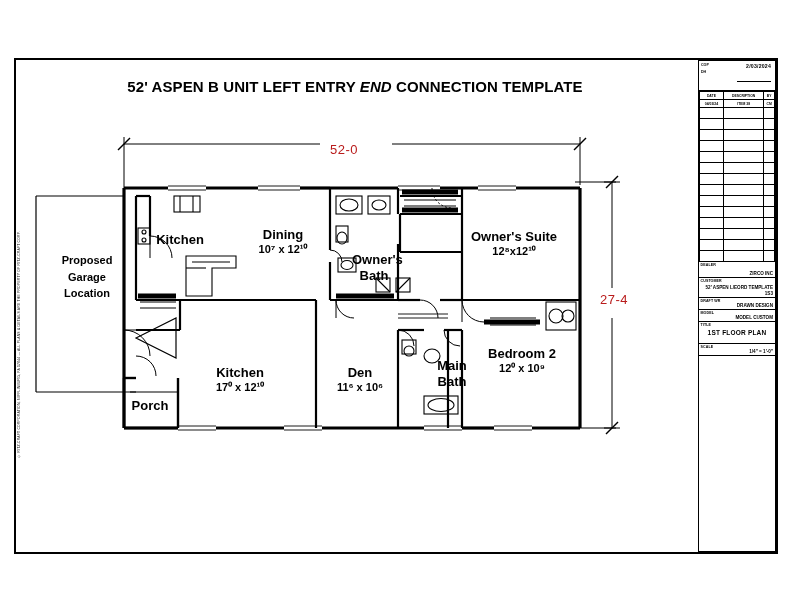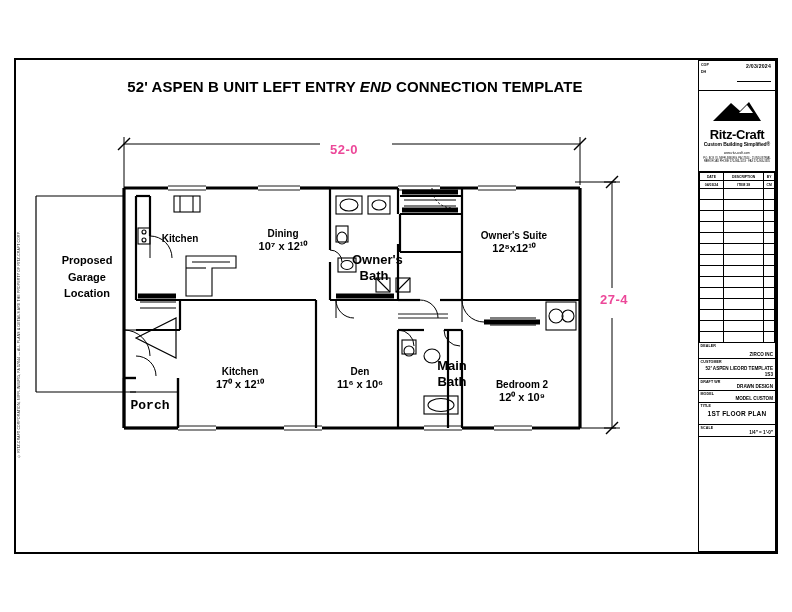--- a/index.html
+++ b/index.html
@@ -9,25 +9,25 @@
   .planwrap{position:absolute;left:0;top:0;width:792px;height:612px;}
   .vstrip{position:absolute;left:16px;top:330px;width:14px;height:128px;font-size:3.4px;
           writing-mode:vertical-rl;transform:rotate(180deg);color:#111;letter-spacing:.2px;
           white-space:nowrap;line-height:6px;font-family:"Liberation Sans",sans-serif;}
   .title{position:absolute;left:110px;top:78px;width:490px;text-align:center;
          font-size:15px;font-weight:bold;color:#000;font-family:"Liberation Sans",sans-serif;
          letter-spacing:.1px;}
   .title .ital{font-style:italic;margin-top:36px;}
   .footnote{position:absolute;left:180px;top:500px;width:360px;text-align:center;
             font-size:10.5px;font-weight:bold;color:#000;letter-spacing:.3px;}
-  .dimtxt{position:absolute;font-weight:bold;color:#ec4899;}
+  .dimtxt{position:absolute;font-weight:normal;color:#b91c1c;}
   .dim52{left:330px;top:142px;font-size:13px;letter-spacing:.5px;}
   .dim274{left:600px;top:292px;font-size:13px;letter-spacing:.5px;}
   .rlabel{position:absolute;text-align:center;color:#000;line-height:1.15;}
-  .rname{font-size:10px;font-weight:bold;display:block;}
+  .rname{font-size:13px;font-weight:bold;display:block;}
   .rdim{font-size:11px;font-weight:bold;display:block;}
   .small{font-size:13px;font-weight:bold;line-height:1.2;}
   .garage{position:absolute;left:52px;top:252px;width:70px;text-align:center;font-size:11px;
           font-weight:bold;line-height:1.5;color:#000;}
   
   .tblock{position:absolute;left:698px;top:60px;width:78px;height:492px;border:1.5px solid #000;
           box-sizing:border-box;background:#fff;}
   .tb-row{border-bottom:1px solid #000;box-sizing:border-box;position:relative;}
   .tb-lab{font-size:3.6px;font-weight:bold;color:#000;position:absolute;left:1.5px;top:1px;letter-spacing:.1px;}
   .tb-val{font-size:4.6px;font-weight:bold;color:#000;position:absolute;right:2px;bottom:1px;}
@@ -317,56 +317,45 @@
   <div class="rlabel" style="left:322px;top:366px;width:76px;">
     <span class="rname">Den</span>
     <span class="rdim">11⁶ x 10⁶</span>
   </div>
 
   <div class="rlabel small" style="left:436px;top:358px;width:32px;">
     <span>Main</span><br>
     <span>Bath</span>
   </div>
 
-  <div class="rlabel" style="left:472px;top:379px;width:100px;">
+  <div class="rlabel" style="left:472px;top:347px;width:100px;">
     <span class="rname">Bedroom 2</span>
     <span class="rdim">12⁰ x 10⁹</span>
   </div>
 
-  <div class="rlabel small" style="left:128px;top:398px;width:44px;font-family:Liberation Mono, monospace;">
+  <div class="rlabel small" style="left:128px;top:398px;width:44px;">
     <span>Porch</span>
   </div>
 
   <div class="garage">
     <span>Proposed</span><br>
     <span>Garage</span><br>
     <span>Location</span>
   </div>
 
 
   <div class="tblock">
 
     <div class="tb-row tb-head">
       <span class="d1">COP</span>
       <span class="d2">DH</span>
       <span class="dv">2/03/2024</span>
       <span class="ul"></span>
     </div>
 
-    <div class="logo">
-      <svg class="mk" width="56" height="28" viewBox="0 0 56 28">
-        <path d="M4 24 L22 6 L31 14 L40 5 L52 24 Z" fill="#000"></path>
-        <path d="M30 16 L38 8 L44 16 Z" fill="#fff"></path>
-      </svg>
-      <div class="nm">Ritz-Craft</div>
-      <div class="sl">Custom Building Simplified®</div>
-      <div class="web">www.ritz-craft.com</div>
-      <div class="adr">P.O. BOX 70, MIFFLINBURG, PA 17844 · 15 INDUSTRIAL PARK ROAD
-PHONE 570-966-1053 · FAX 570-966-3335</div>
-    </div>
 
     <table class="revtbl">
       <tbody>
           <tr>
         <td>DATE</td>
         <td>DESCRIPTION</td>
         <td>BY</td>
       </tr>
       <tr>
         <td>04/03/24</td>

